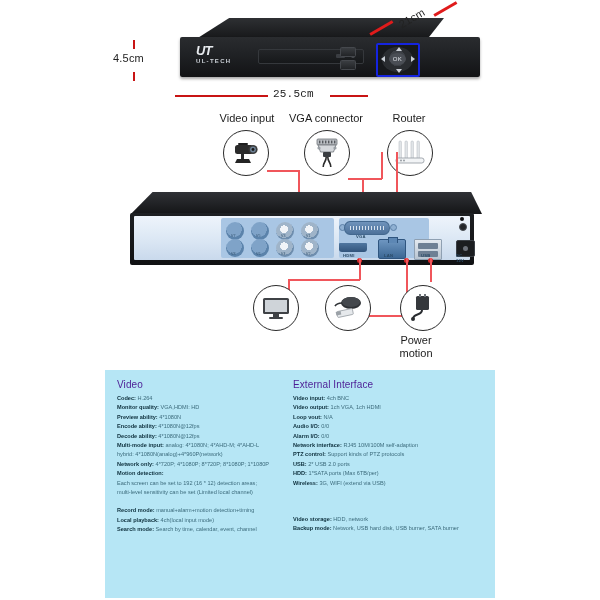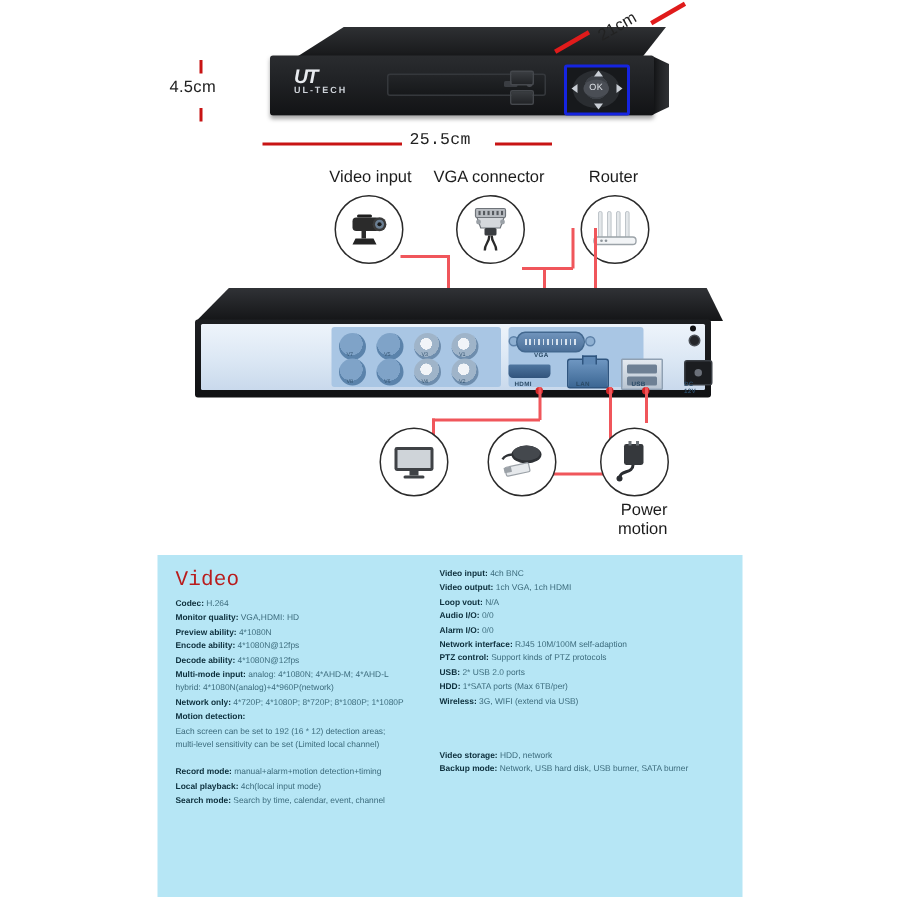--- a/index.html
+++ b/index.html
@@ -24,20 +24,21 @@
   .front-top{
     position:absolute;left:14px;top:0;width:262px;height:20px;
     background:linear-gradient(#2e3033,#17181a);
     clip-path:polygon(6% 100%,18% 0%,100% 0%,94% 100%);
   }
   .front-face{
     position:absolute;left:12px;top:19px;width:256px;height:40px;
     background:linear-gradient(#2a2c2f 0%,#202225 42%,#121315 100%);
     border-radius:2px;
     box-shadow:0 2px 3px rgba(0,0,0,.35);
+    padding-left:44px;
   }
   .front-side{
     position:absolute;left:266px;top:19px;width:12px;height:40px;
     background:linear-gradient(90deg,#121315,#303235);
     clip-path:polygon(0 0,100% 14%,100% 86%,0 100%);
   }
   .logo{position:absolute;left:16px;top:7px;color:#cfd3d8;line-height:1;}
   .logo .ut{font-size:13px;font-weight:bold;font-style:italic;letter-spacing:-1px;color:#e8ebef;}
   .logo .ul{font-size:6px;font-weight:bold;letter-spacing:1.3px;color:#cdd2d8;margin-top:1px;}
   .slot{
@@ -137,21 +138,21 @@
   .lead.v{width:1.6px;}
   .lead.h{height:1.6px;}
   .dotmk{position:absolute;width:5px;height:5px;border-radius:50%;background:#d42727;}
 
   
   .spec{
     position:absolute;left:105px;top:370px;width:390px;height:228px;
     background:#b6e6f5;
   }
   .spec h3{
-    margin:0;color:#b91c1c;font-weight:normal;font-size:14px;letter-spacing:.1px;font-family:Liberation Mono, monospace;
+    margin:0;color:#4c1d95;font-weight:normal;font-size:10px;letter-spacing:.1px;
   }
   .row{font-size:5.6px;color:#1b4250;line-height:9.4px;white-space:nowrap;}
   .row b{font-weight:bold;color:#0d2f3c;}
   .row .v{color:#3c6b7c;}
   .col-l{position:absolute;left:12px;top:9px;width:175px;}
   .col-m{position:absolute;left:188px;top:9px;width:115px;}
   .col-r{position:absolute;left:305px;top:9px;width:80px;}
   .blk{margin-bottom:0;}
   .blk h3{margin-bottom:4px;}
   .gap{height:9px;}
@@ -353,21 +354,21 @@
   <div class="bubble" style="left:400px;top:285px;">
     <svg width="30" height="28" viewBox="0 0 30 28">
       <rect x="8" y="2" width="13" height="14" rx="1.6" fill="#35383c"></rect>
       <rect x="11" y="0" width="2" height="3" fill="#6e7479"></rect>
       <rect x="16" y="0" width="2" height="3" fill="#6e7479"></rect>
       <path d="M14 16c0 6 -9 3 -9 9" stroke="#2a2d31" stroke-width="2" fill="none"></path>
       <circle cx="5" cy="25" r="2" fill="#2a2d31"></circle>
     </svg>
   </div>
 
-  <div class="callout-txt" style="left:387px;top:334px;width:58px;text-align:right;">
+  <div class="callout-txt" style="left:387px;top:334px;width:58px;">
     <span>Power</span><br>
     <span>motion</span>
   </div>
 
   <div class="spec">
 
     <div class="col-l">
 
       <div class="blk">
         <h3>Video</h3>
@@ -392,20 +393,21 @@
         <div>
           <div class="row"><b>Record mode:</b> <span class="v">manual+alarm+motion detection+timing</span></div>
           <div class="row"><b>Local playback:</b> <span class="v">4ch(local input mode)</span></div>
           <div class="row"><b>Search mode:</b> <span class="v">Search by time, calendar, event, channel</span></div>
         </div>
       </div>
     </div>
 
     <div class="col-m">
       <div class="blk">
+        <h3>External Interface</h3>
         <div>
           <div class="row"><b>Video input:</b> <span class="v">4ch BNC</span></div>
           <div class="row"><b>Video output:</b> <span class="v">1ch VGA, 1ch HDMI</span></div>
           <div class="row"><b>Loop vout:</b> <span class="v">N/A</span></div>
           <div class="row"><b>Audio I/O:</b> <span class="v">0/0</span></div>
           <div class="row"><b>Alarm I/O:</b> <span class="v">0/0</span></div>
           <div class="row"><b>Network interface:</b> <span class="v">RJ45 10M/100M self-adaption</span></div>
           <div class="row"><b>PTZ control:</b> <span class="v">Support kinds of PTZ protocols</span></div>
           <div class="row"><b>USB:</b> <span class="v">2* USB 2.0 ports</span></div>
           <div class="row"><b>HDD:</b> <span class="v">1*SATA ports (Max 6TB/per)</span></div>

